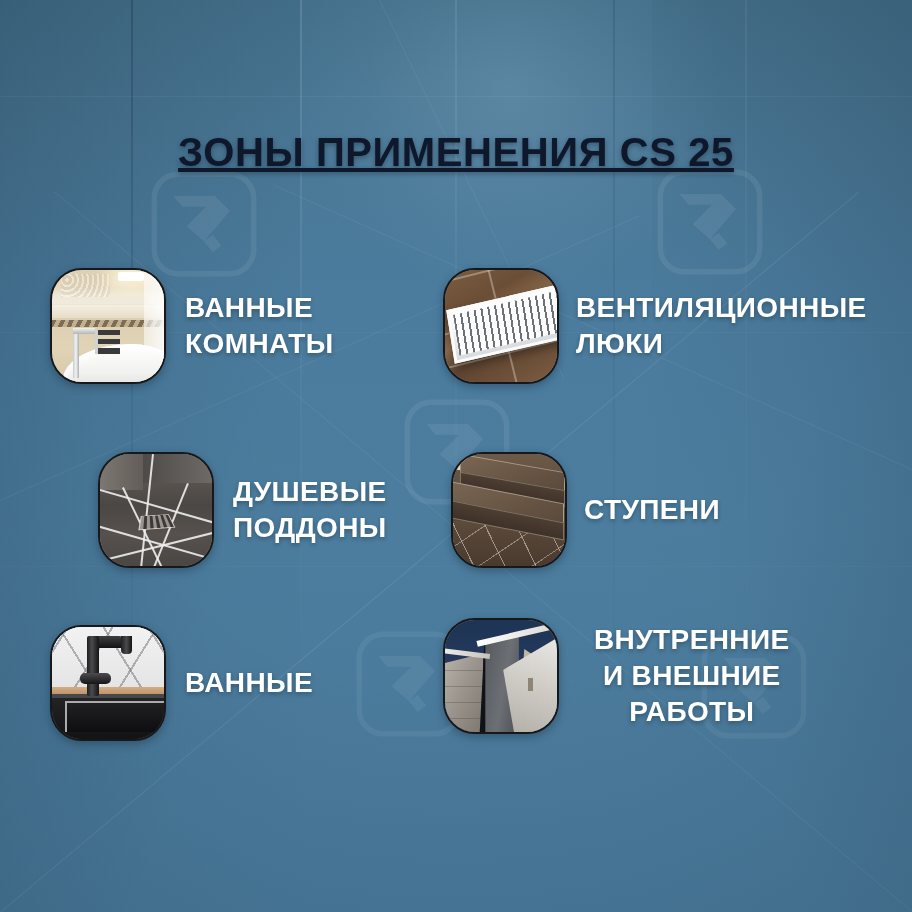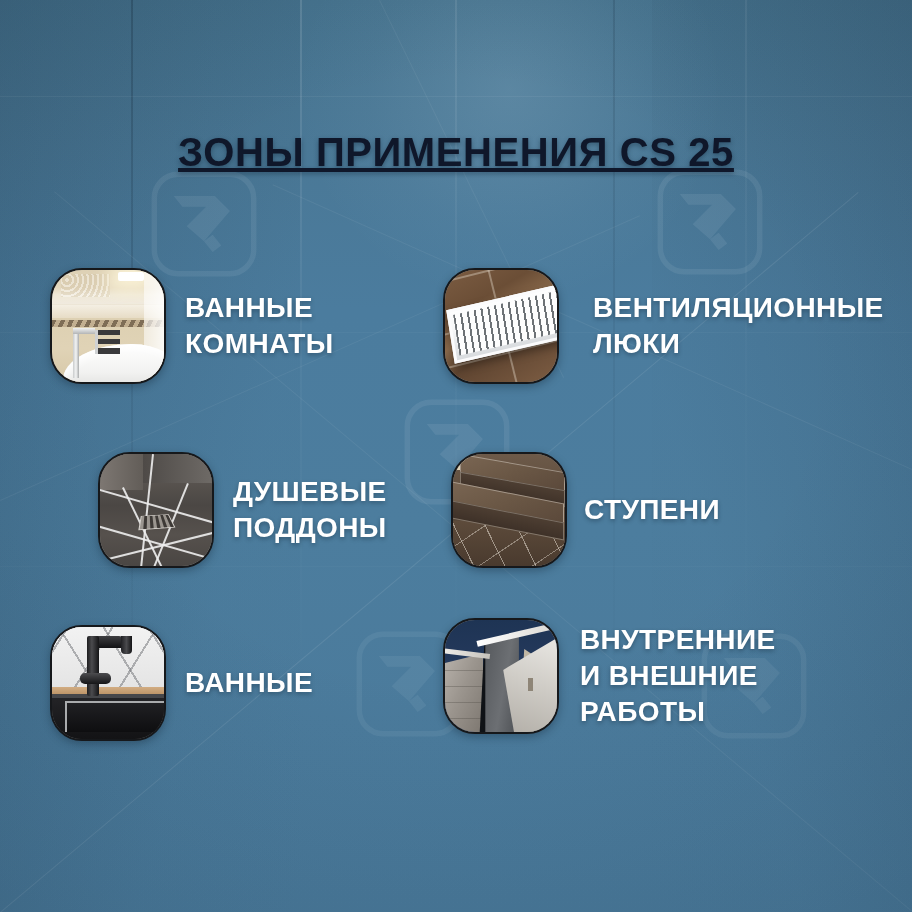--- a/index.html
+++ b/index.html
@@ -462,21 +462,21 @@
   <div class="card" style="left:443px; top:268px;">
     <div class="thumb">
       <div class="inner art-vent">
         <div class="woodline" style="top:14%;  transform:rotate(-14deg);"></div>
         <div class="woodline" style="top:62%;  transform:rotate(-14deg);"></div>
         <div class="woodline" style="top:92%;  transform:rotate(-14deg);"></div>
         <div class="woodline" style="top:-30%; width:2px; height:190%; transform:rotate(-14deg); left:30%;"></div>
         <div class="grille"></div>
       </div>
     </div>
-    <div class="card-label" style="margin-left:34px;">ВЕНТИЛЯЦИОННЫЕ
+    <div class="card-label" style="margin-left:17px;">ВЕНТИЛЯЦИОННЫЕ
 ЛЮКИ</div>
   </div>
 
   <div class="card" style="left:50px; top:452px;padding-left:48px;">
     <div class="thumb">
       <div class="inner art-shower">
         <div class="wallc"></div>
         <div class="wallc2"></div>
         <div class="gl" style="left:0;   top:31%; width:150px; height:2px; transform:rotate(16deg);"></div>
         <div class="gl" style="left:-10px;top:62%; width:160px; height:2px; transform:rotate(16deg);"></div>
@@ -528,18 +528,18 @@
         <div class="facade-far"></div>
         <div class="facade-l"></div>
         <div class="edge"></div>
         <div class="facade-c"></div>
         <div class="facade-r"></div>
         <div class="coping"></div>
         <div class="coping2"></div>
         <div class="lamp"></div>
       </div>
     </div>
-    <div class="card-label" style="margin-left:21px;">ВНУТРЕННИЕ
+    <div class="card-label" style="margin-left:35px;text-align:center;">ВНУТРЕННИЕ
 И ВНЕШНИЕ
 РАБОТЫ</div>
   </div>
 
 </div>
 
 </body></html>

